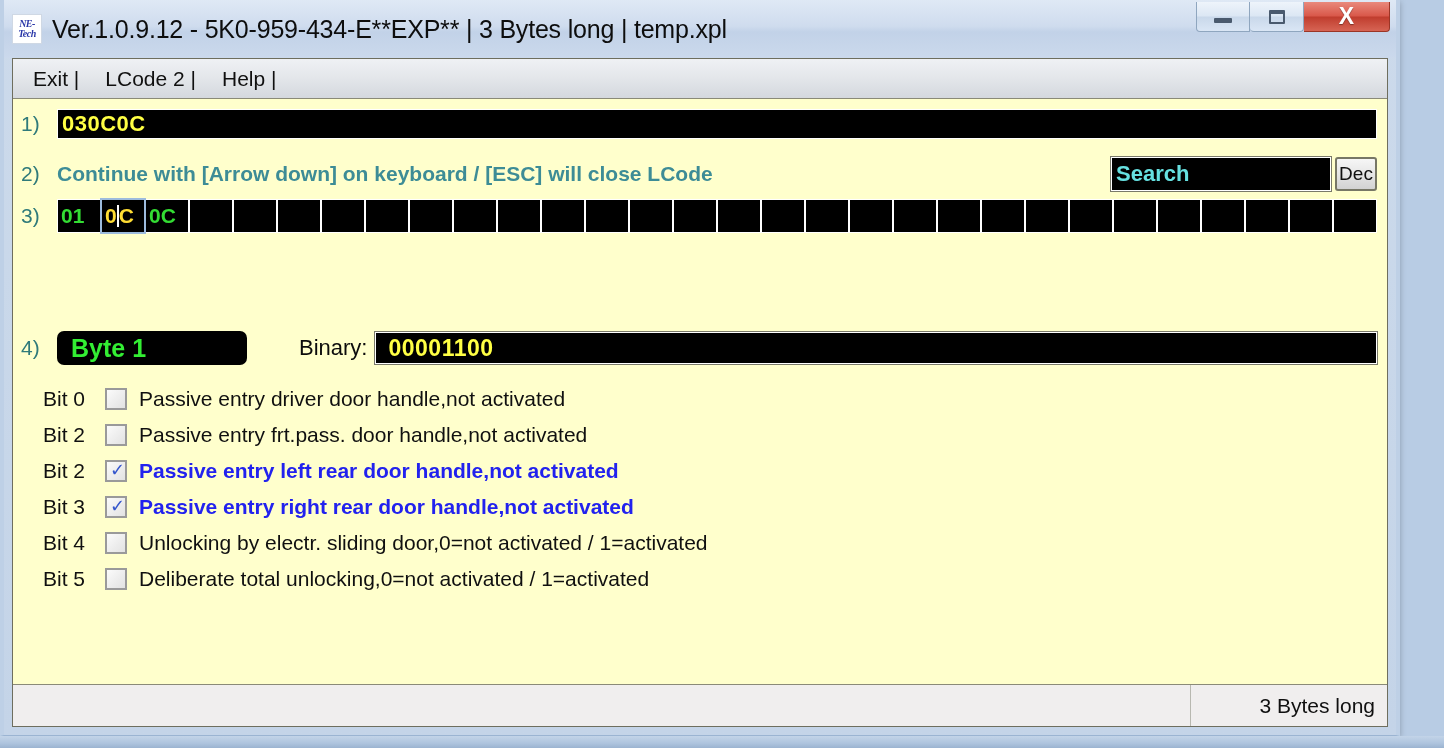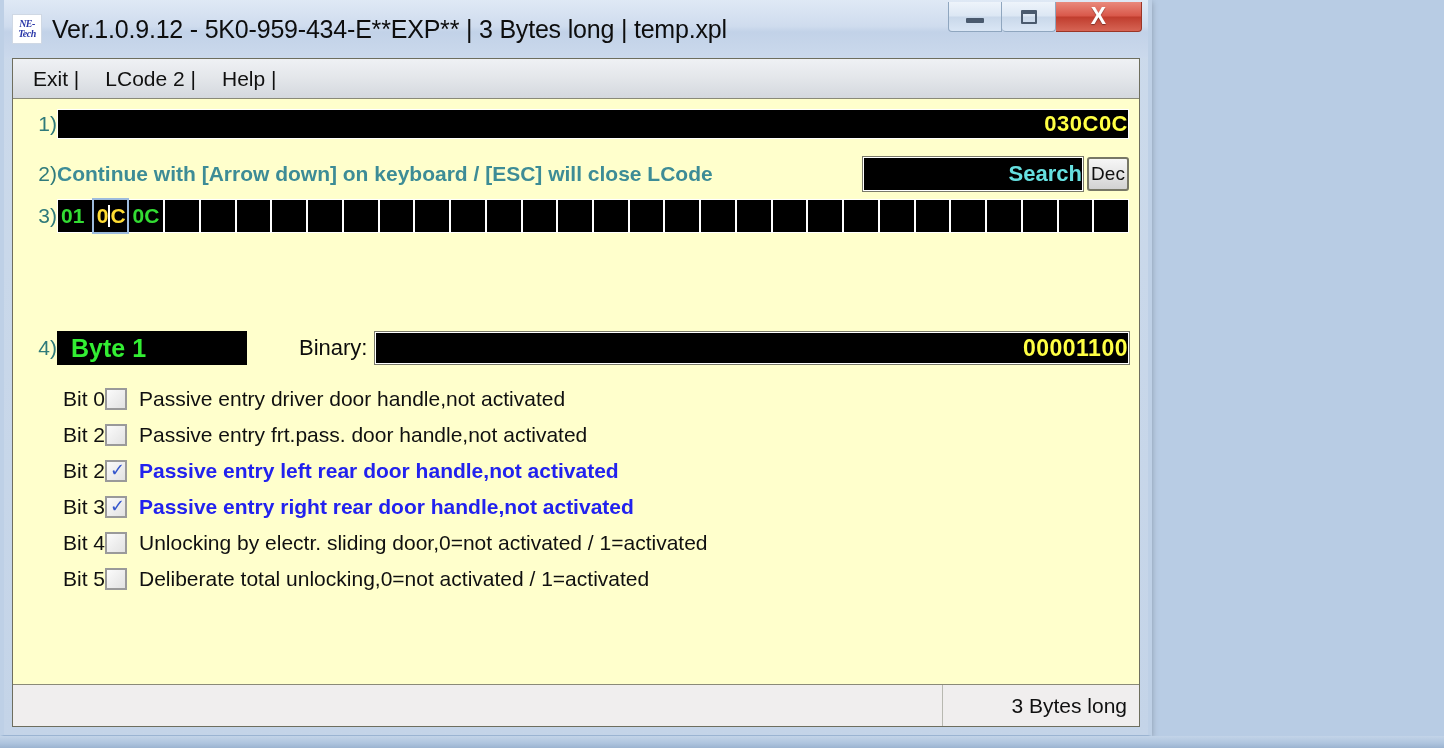--- a/index.html
+++ b/index.html
@@ -17,29 +17,28 @@
     position: relative;
     width: 1444px;
     height: 748px;
     background: #b8cce4;
   }
 
   #window {
     position: absolute;
     left: 0px;
     top: 0px;
-    width: 1152px;
+    width: 1400px;
     height: 736px;
     background: linear-gradient(180deg, #ccdaeb 0%, #c4d4e8 100%);
     border: 1px solid #9bb4d2;
     border-top: none;
     border-left: 4px solid #bed0e6;
     border-right: 4px solid #bed0e6;
     box-shadow: 0 2px 6px rgba(0,0,0,0.25);
-    text-align: right;
   }
 
   
   #titlebar {
     position: relative;
     height: 58px;
     background: linear-gradient(180deg, #dfe9f5 0%, #cfdcee 45%, #c2d2e8 55%, #cbd9ec 100%);
     display: flex;
     align-items: center;
     padding-left: 8px;
@@ -310,20 +309,21 @@
     background: #000000;
     color: #33ee33;
     font-size: 25px;
     font-weight: bold;
     font-family: "Liberation Sans", sans-serif;
     display: flex;
     align-items: center;
     padding-left: 14px;
     overflow: hidden;
     white-space: nowrap;
+    border-radius: 7px;
   }
   #binary-label {
     margin-left: 52px;
     margin-right: 8px;
     font-size: 22px;
     color: #0c0c0c;
     font-family: "Liberation Sans", sans-serif;
     white-space: nowrap;
   }
   #binary-field {

